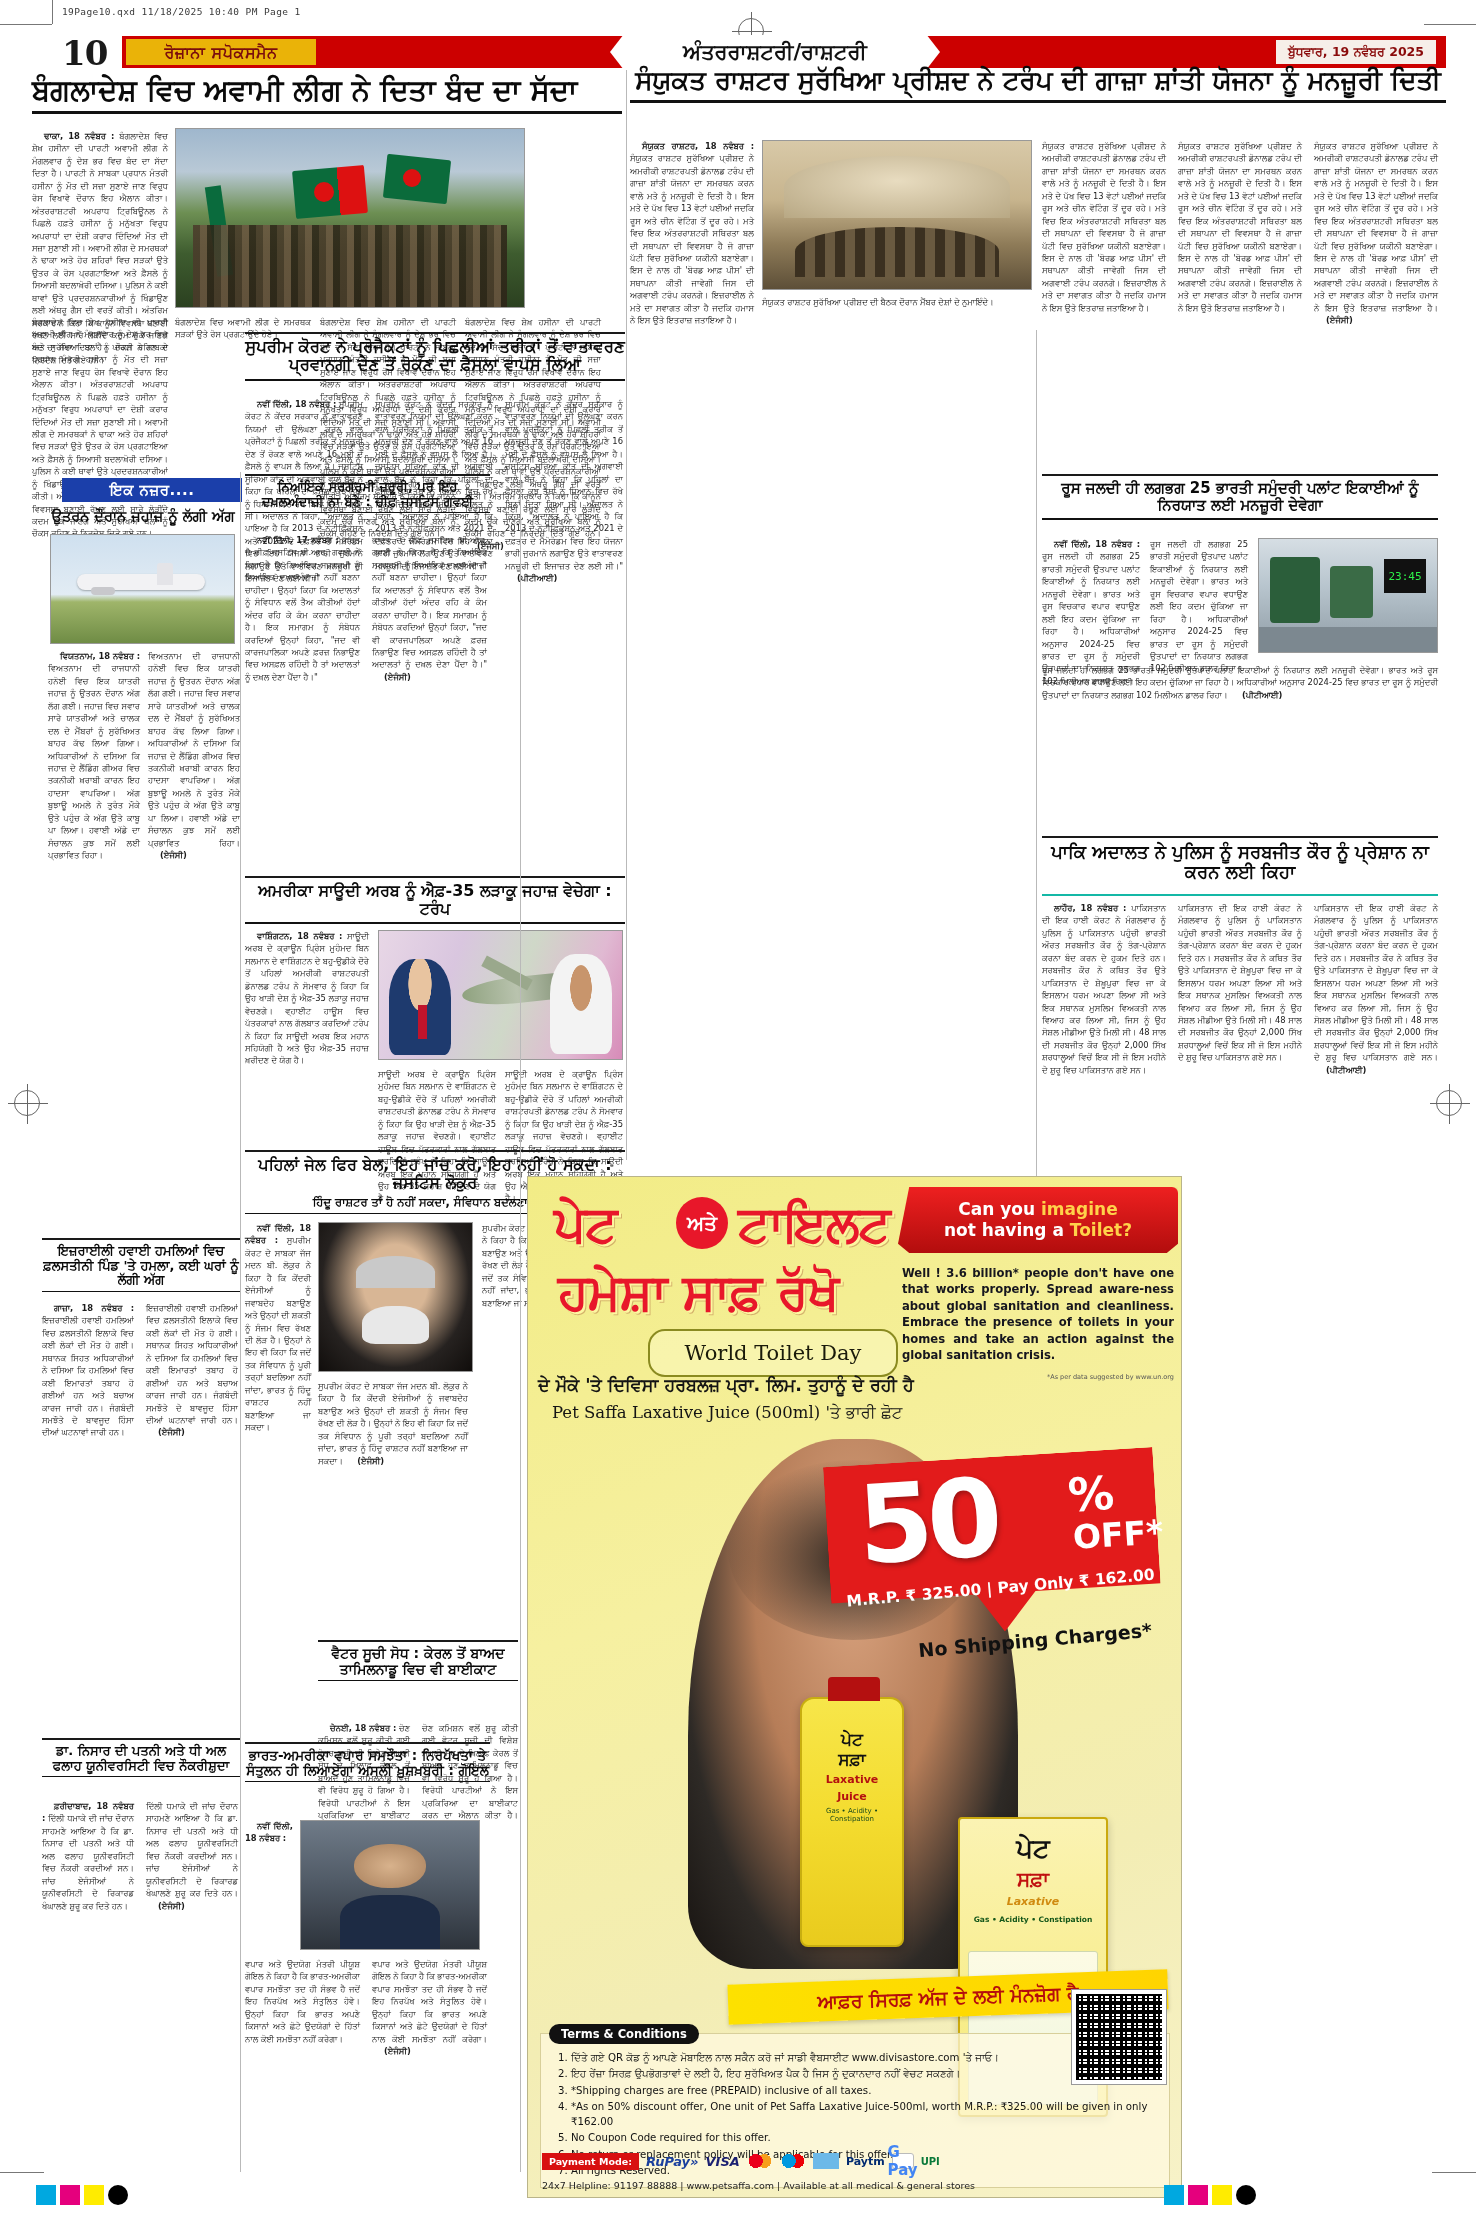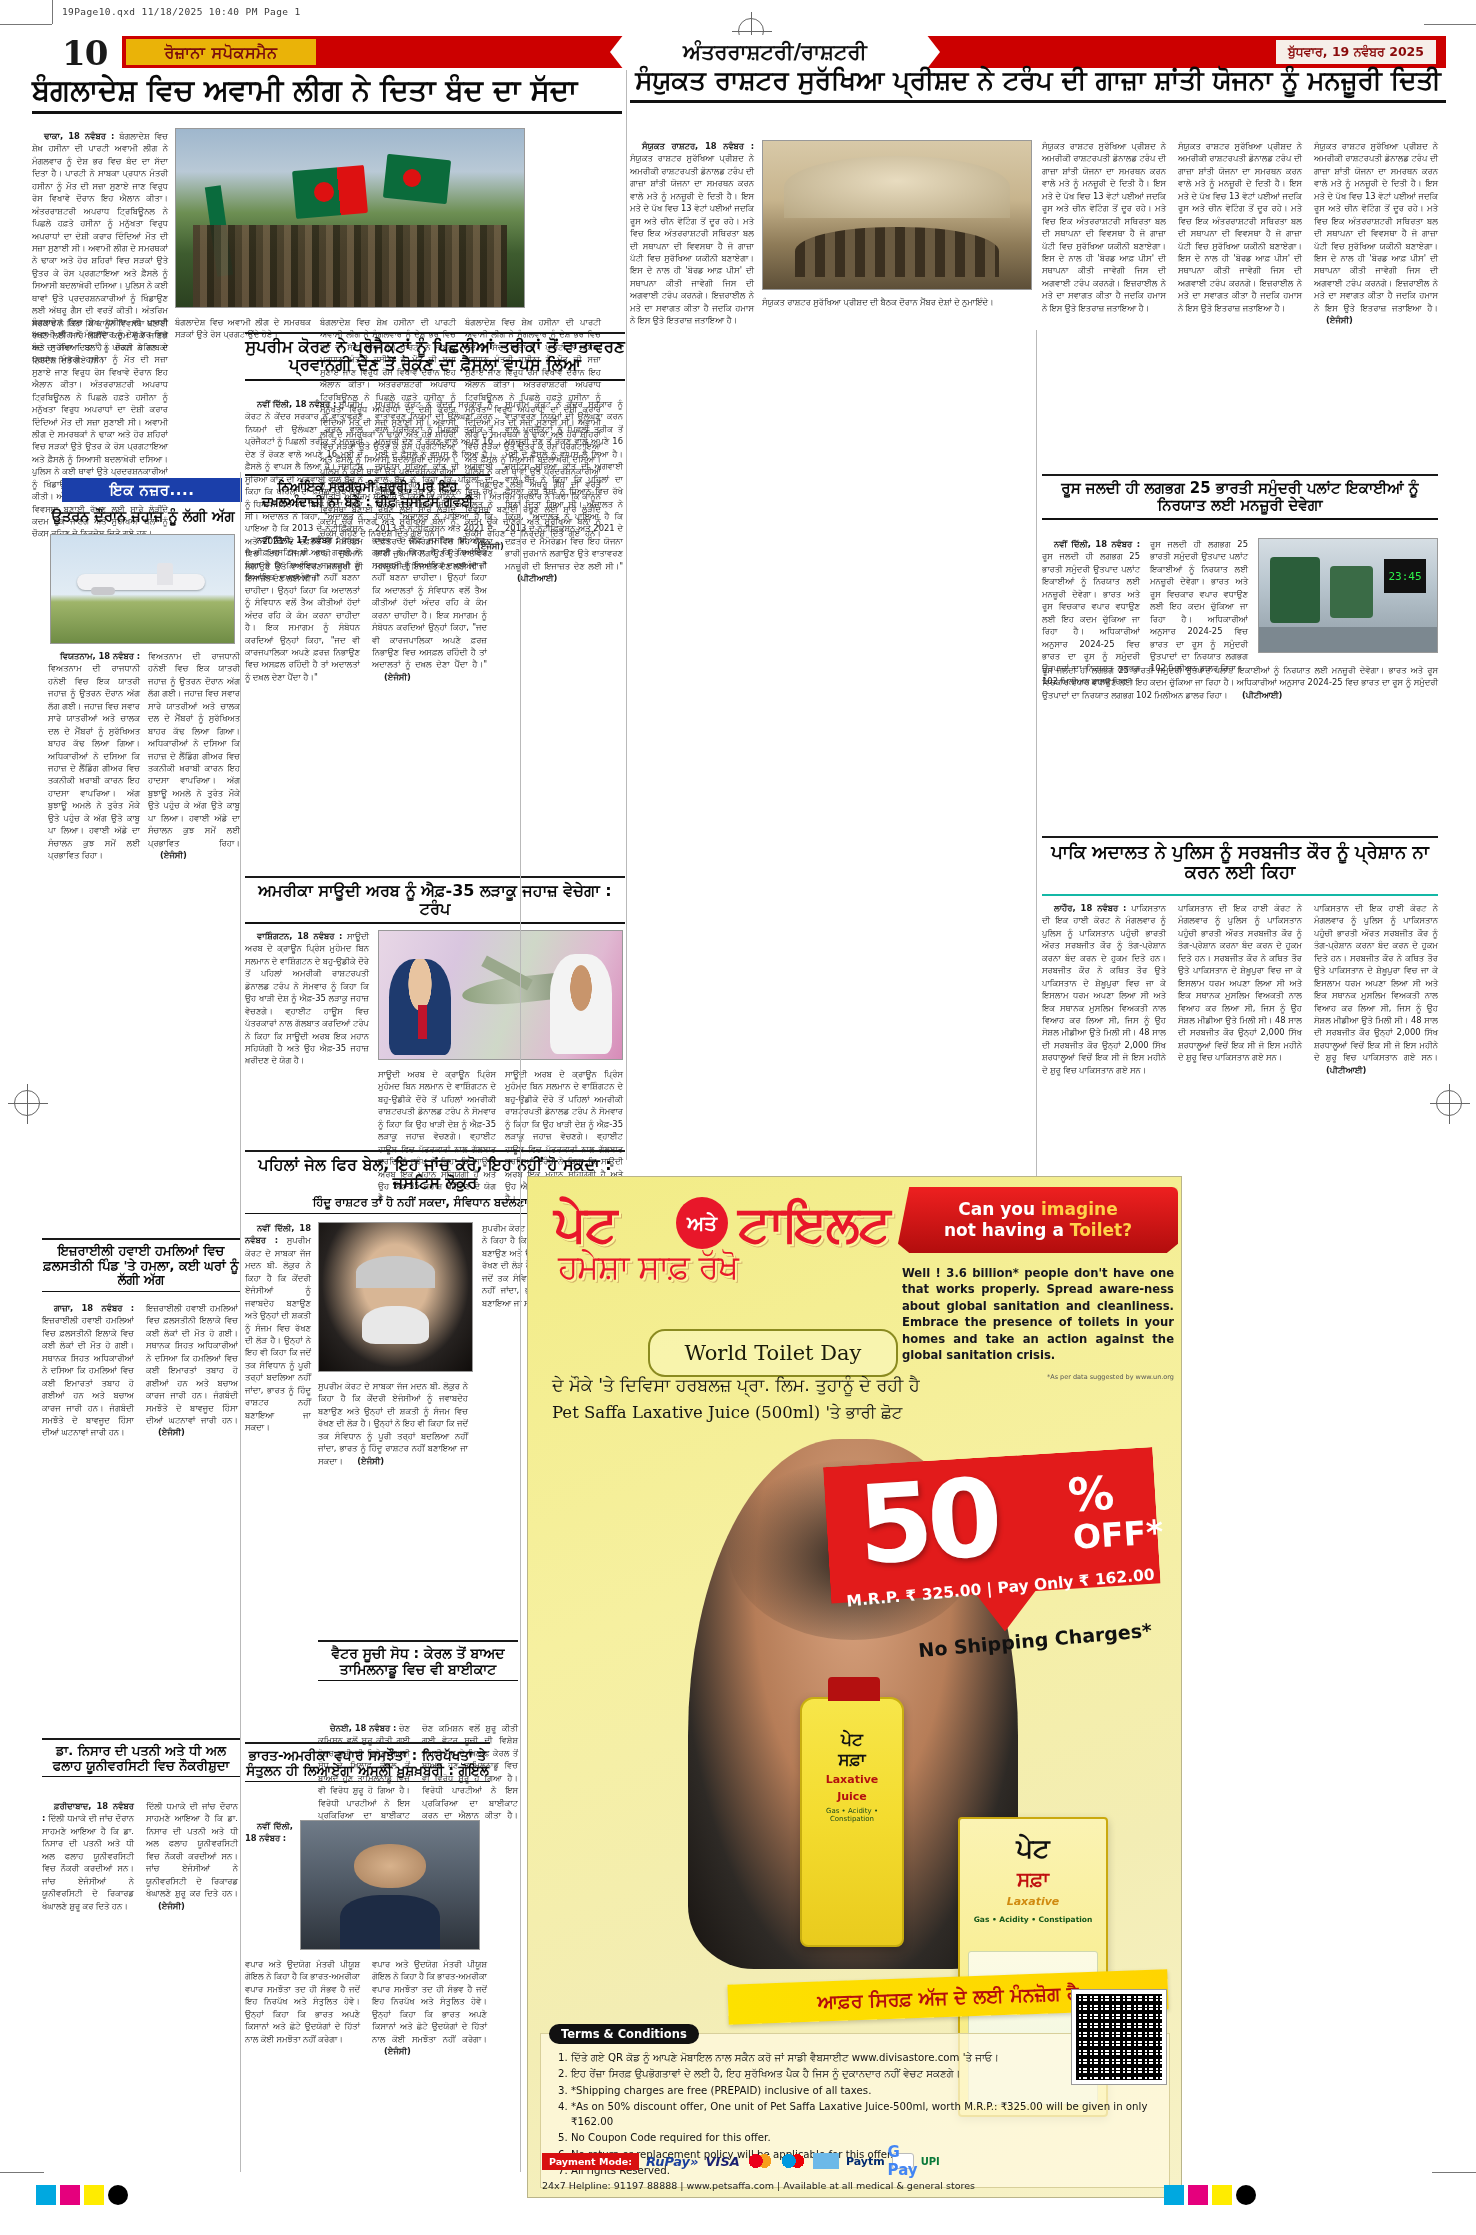--- a/index.html
+++ b/index.html
@@ -85,33 +85,33 @@
     position:absolute; left:148px; top:20px; width:52px; height:52px; border-radius:50%;
     background:#e8172a; color:#fff; font-size:20px; font-weight:bold;
     display:flex; align-items:center; justify-content:center;
   }
   .ad-toilet {
     position:absolute; left:210px; top:18px; font-size:50px; font-weight:bold;
     color:#e8172a; letter-spacing:-1px;
     text-shadow:2px 2px 0 #fdf7a0, 3px 3px 0 rgba(120,0,0,.25);
   }
   .ad-line2 {
-    position:absolute; left:30px; top:70px; font-size:33px; font-weight:normal;
+    position:absolute; left:30px; top:86px; font-size:50px; font-weight:bold;
     color:#e8172a; letter-spacing:-1px;
     text-shadow:2px 2px 0 #fdf7a0, 3px 3px 0 rgba(120,0,0,.25);
   }
   .ad-wtd {
     position:absolute; left:120px; top:152px; width:250px; height:48px;
     border:2px solid #8a8a20; border-radius:17px;
     display:flex; align-items:center; justify-content:center;
     font-family:"DejaVu Serif","Liberation Serif",serif;
     font-size:21px; color:#1a1a0a; background:rgba(255,255,220,.35);
   }
   .ad-offerline1 {
-    position:absolute; left:24px; top:198px; font-size:17.5px; color:#141414; font-weight:400;
+    position:absolute; left:10px; top:198px; font-size:17.5px; color:#141414; font-weight:700;
   }
   .ad-offerline2 {
     position:absolute; left:24px; top:226px; font-size:16.5px; color:#141414;
     font-family:"DejaVu Serif","Liberation Serif",serif;
   }
   .ad-ribbon {
     position:absolute; left:370px; top:10px; width:280px; height:66px;
     background:linear-gradient(180deg,#ee2020,#b20d0d);
     border-radius:6px 6px 4px 4px; color:#fff;
     display:flex; flex-direction:column; align-items:center; justify-content:center;

